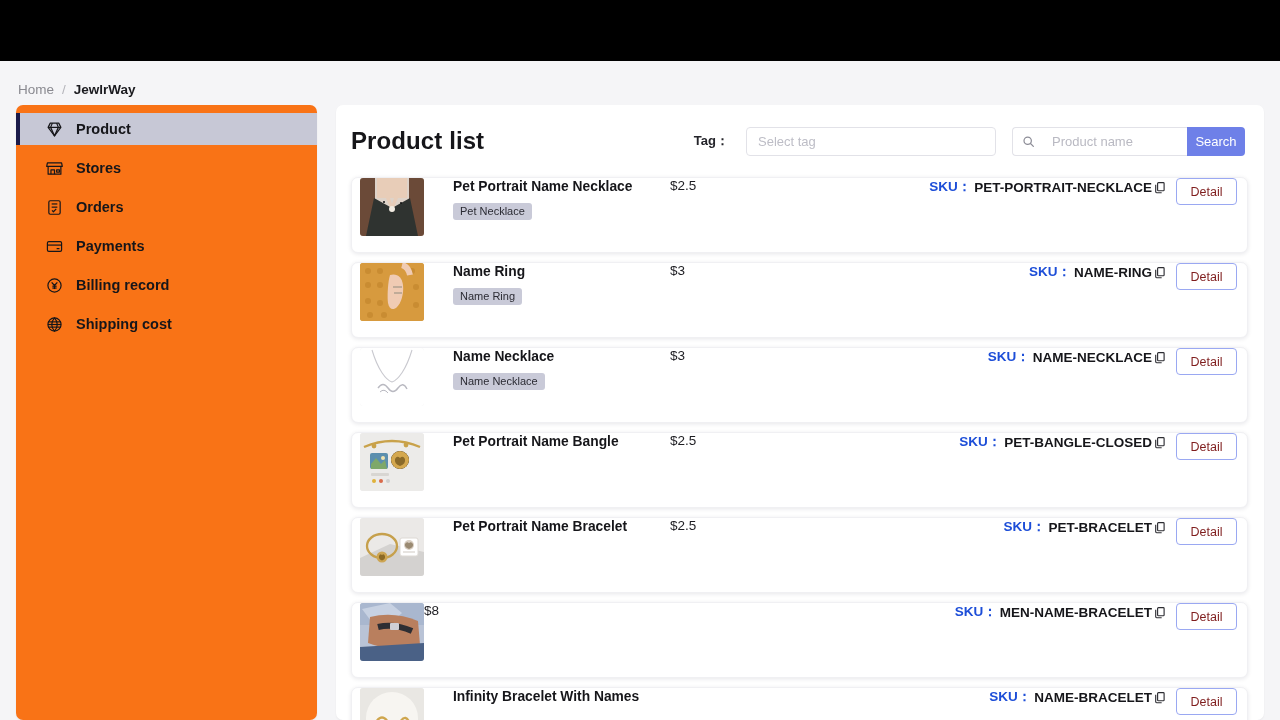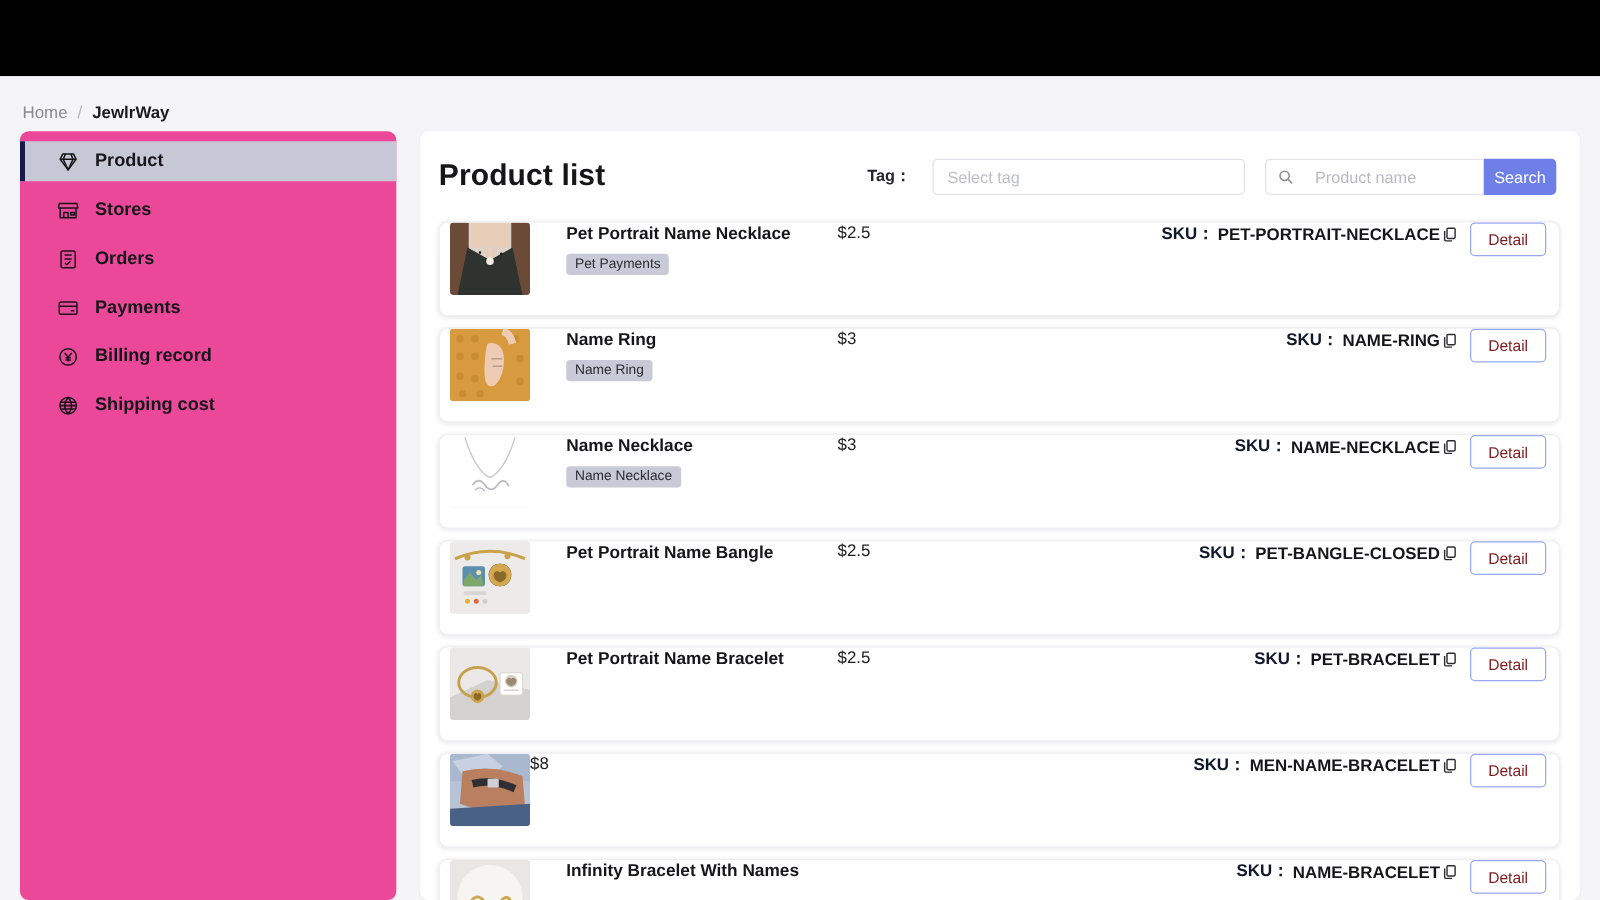--- a/index.html
+++ b/index.html
@@ -38,21 +38,21 @@
     align-items: flex-start;
     padding: 0 16px 0 16px;
     gap: 19px;
     height: 615px;
   }
 
   
   .sidebar {
     width: 301px;
     flex: 0 0 301px;
-    background: #ec4899;
+    background: #f97316;
     border-radius: 7px;
     padding: 8px 0 0 0;
     height: 615px;
     box-shadow: 0 1px 2px rgba(20,20,40,0.05);
   }
   .nav-item {
     position: relative;
     display: flex;
     align-items: center;
     gap: 13px;
@@ -224,21 +224,21 @@
     flex: 1 1 auto;
     display: flex;
     align-items: center;
     justify-content: flex-end;
     gap: 0;
     padding-right: 10px;
   }
   .sku-label {
     font-size: 13.5px;
     font-weight: 700;
-    color: #0f172a;
+    color: #1d4ed8;
     white-space: nowrap;
   }
   .sku-val {
     font-size: 13.5px;
     font-weight: 700;
     color: #16161a;
     white-space: nowrap;
     margin-left: 3px;
   }
   .copy-ico {
@@ -394,21 +394,21 @@
             <path d="M17 0h30v20H17z" fill="#e8cdb8"></path>
             <path d="M14 20 L32 30 L50 20 L58 58 H6z" fill="#2f3330"></path>
             <path d="M26 20 L32 34 L38 20 L34 20 L32 26 L30 20z" fill="#e8cdb8"></path>
             <circle cx="32" cy="31" r="3" fill="#f2ece2"></circle>
             <circle cx="24" cy="24" r="1" fill="#111"></circle>
               <circle cx="41" cy="25" r="1" fill="#111"></circle>
           </svg>
         </div>
         <div class="pinfo">
           <div class="pname">Pet Portrait Name Necklace</div>
-          <div class="ptag">Pet Payments</div>
+          <div class="ptag">Pet Necklace</div>
         </div>
         <div class="price">$2.5</div>
         <div class="sku-cell">
           <span class="sku-label">SKU：</span>
           <span class="sku-val">PET-PORTRAIT-NECKLACE</span>
           <span class="copy-ico">
             <svg viewBox="0 0 24 24" width="13" height="13" fill="none" stroke="currentColor" stroke-width="2.1" stroke-linejoin="round">
               <rect x="8.5" y="3" width="12" height="15" rx="1.6"></rect>
                 <path d="M5 7v13a1.6 1.6 0 0 0 1.6 1.6H16"></path>
             </svg>

